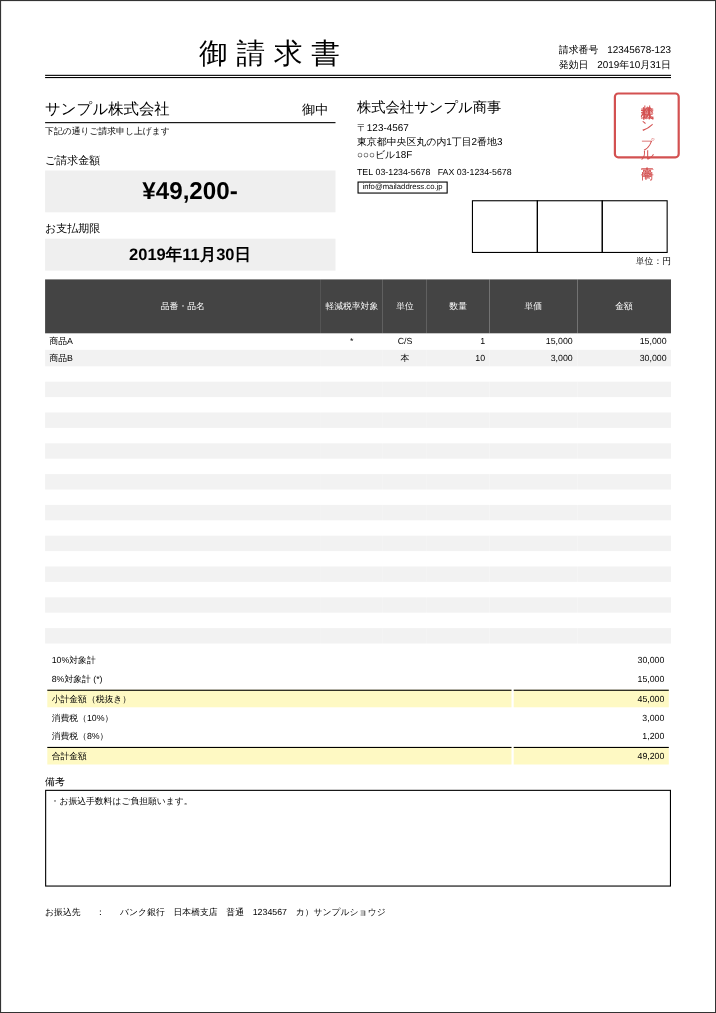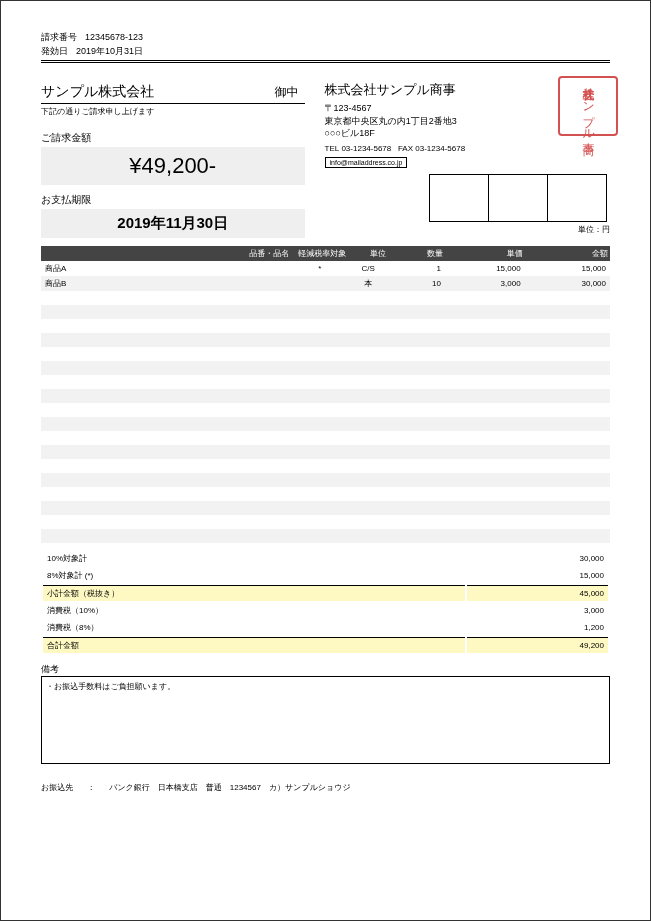--- a/index.html
+++ b/index.html
@@ -10,34 +10,34 @@
 .meta-row{display:flex;gap:8px;justify-content:flex-end}
 .upper{display:flex;gap:20px;margin-bottom:8px}
 .left-col{width:48%}
 .right-col{width:52%;position:relative}
 .client-row{display:flex;align-items:baseline;border-bottom:1px solid #000;padding:2px 0}
 .client-name{font-size:14px;font-weight:normal;flex:1}
 .client-suffix{font-size:12px;margin-right:6px}
 .note{font-size:8px;margin-top:2px}
 .amount-label{font-size:10px;margin-top:14px}
 .amount-box{background:#efefef;padding:6px 0;margin-top:2px}
-.amount{font-size:22px;font-weight:normal;text-align:center}
+.amount{font-size:22px;font-weight:bold;text-align:center}
 .deadline-label{font-size:10px;margin-top:8px}
 .deadline-box{background:#efefef;padding:5px 0;margin-top:2px}
 .deadline{font-size:15px;font-weight:bold;text-align:center}
 .sender-name{font-size:13px;margin-bottom:3px}
 .sender-line{font-size:9px;line-height:1.4}
 .contact{font-size:8px;margin-top:4px}
 .email-box{border:1px solid #000;display:inline-block;padding:1px 4px;font-size:7px;margin-top:4px}
 .stamp{position:absolute;right:-8px;top:-5px;width:60px;height:60px;border:2px solid #c33;border-radius:4px;color:#c33;font-size:12px;display:flex;align-items:center;justify-content:center;writing-mode:vertical-rl;text-orientation:upright;line-height:1.1;opacity:0.85;font-family:serif}
 .seal-boxes{display:flex;margin-top:6px;margin-left:auto;width:180px}
 .seal-boxes div{border:1px solid #000;width:60px;height:48px;margin-left:-1px}
 .unit-note{text-align:right;font-size:8px;margin-top:2px}
 table.items{width:100%;border-collapse:collapse;margin-top:2px}
-table.items th{background:#444;color:#fff;font-size:8px;font-weight:normal;padding:2px 2px;text-align:right}
+table.items th{background:#444;color:#fff;font-size:8px;font-weight:normal;padding:19px 2px;text-align:center}
 table.items td{font-size:8px;padding:2px 4px;height:14px}
 table.items tbody tr:nth-child(even){background:#f2f2f2}
 .tr-name{width:44%}
 .tr-tax{width:10%;text-align:center}
 .tr-unit{width:7%;text-align:center}
 .tr-qty{width:10%;text-align:right}
 .tr-price{width:14%;text-align:right}
 .tr-amt{width:15%;text-align:right}
 .summary{width:100%;margin-top:6px}
 .summary td{font-size:8px;padding:2px 4px}
@@ -46,20 +46,21 @@
 .sum-shade{background:#fef9c3}
 .sum-line td{border-top:1px solid #000}
 .remarks-label{font-size:9px;margin-top:8px}
 .remarks-box{border:1px solid #000;height:88px;padding:4px;font-size:8px}
 .bank{font-size:8px;margin-top:18px;display:flex;gap:14px}
 </style>
 </head>
 <body>
 
 <div class="header">
+  <div class="title">御請求書</div>
   <div class="meta">
     <div class="meta-row">
         <span>請求番号</span>
         <span>12345678-123</span>
       </div>
     <div class="meta-row">
         <span>発効日</span>
         <span>2019年10月31日</span>
       </div>
   </div>

